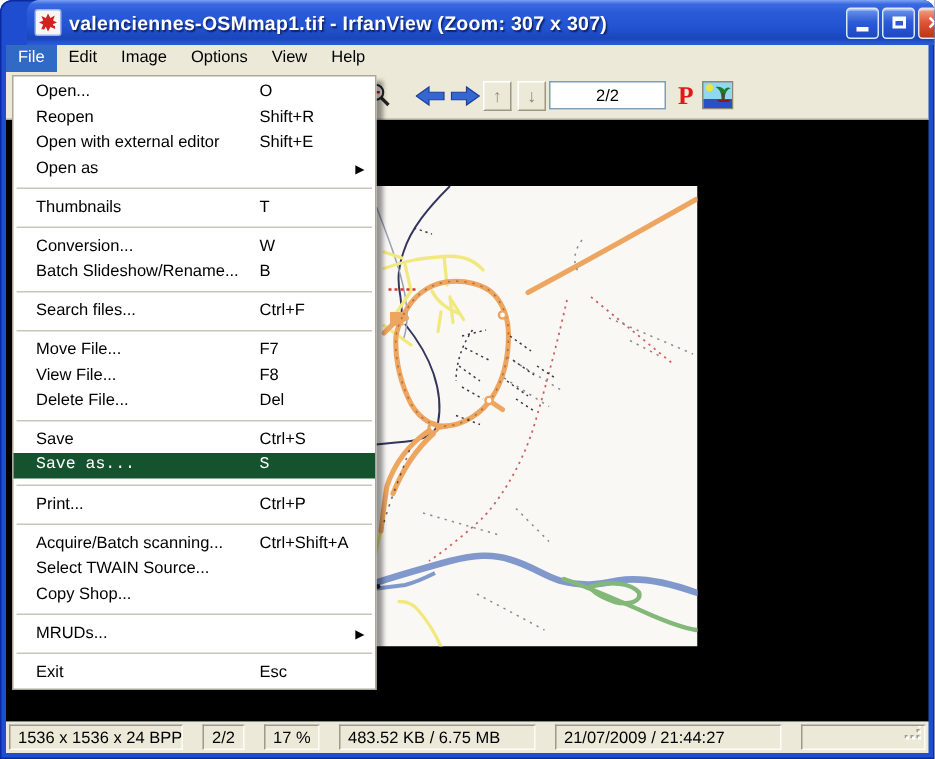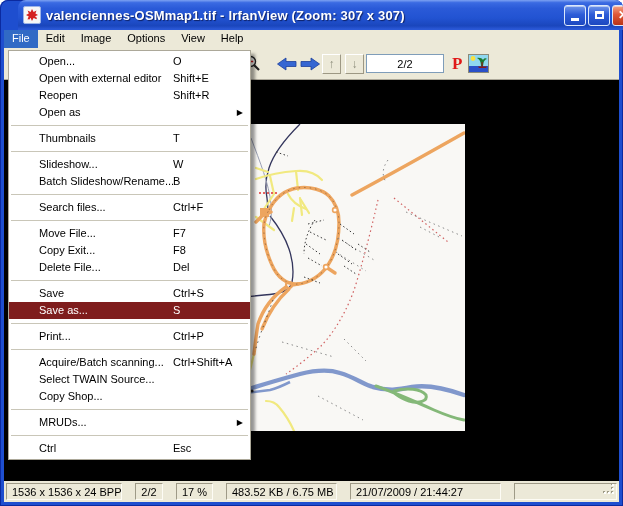--- a/index.html
+++ b/index.html
@@ -53,25 +53,25 @@
     display:flex;align-items:stretch;padding:2px 2px 2px 2px;font-size:11px;color:#000;}
   .seg{border:1px solid;border-color:#9e9a87 #fdfcf5 #fdfcf5 #9e9a87;margin-right:13px;
     padding:1px 5px 0 5px;white-space:nowrap;overflow:hidden;line-height:14px;}
   .seg.center{text-align:center;}
   .seg.grow{flex:1;margin-right:0;position:relative;}
   .grip{position:absolute;right:1px;bottom:1px;}
   
   .menu{position:absolute;left:8px;top:50px;width:243px;background:#fff;
     border:1px solid #aca899;box-shadow:4px 4px 3px rgba(0,0,0,.4);
     padding:2px 0;font-size:11px;z-index:20;}
-  .mi{height:17px;line-height:17px;position:relative;padding-left:30px;color:#000;
+  .mi{height:17px;line-height:17px;position:relative;padding-left:15px;color:#000;
     white-space:nowrap;cursor:default;}
   .mi .sc{position:absolute;left:164px;top:0;}
   .mi .sub-arrow{position:absolute;right:7px;top:0;font-size:8px;}
-  .mi.hl{background:#7f1d1d;color:#fff;}
+  .mi.hl{background:#14532d;color:#fff;font-family:Liberation Mono, monospace;}
   .msep{height:1px;background:#c9c6b8;margin:4px 2px;}
 </style>
 </head>
 <body>
 
 <div class="window">
 
   <div class="titlebar">
     <div class="app-icon">
       <svg width="14" height="14" viewBox="0 0 14 14">
@@ -224,62 +224,62 @@
         <path d="M218,262 C238,269 256,277 276,286 C290,292 300,295 306,296"></path>
         <path d="M236,267 C249,263 263,265 268,271 C270,277 261,280 251,277 C243,274 236,270 236,267 Z"></path>
       </g>
     </svg>
   </div>
 
   <div class="statusbar" id="statusbar">
       <div class="seg" style="width: 116px;">1536 x 1536 x 24 BPP</div>
       <div class="seg center" style="width: 28px;">2/2</div>
       <div class="seg center" style="width: 37px;">17 %</div>
-      <div class="seg" style="width: 111px;">483.52 KB / 6.75 MB</div>
+      <div class="seg" style="width: 131px;">483.52 KB / 6.75 MB</div>
       <div class="seg" style="width: 151px;">21/07/2009 / 21:44:27</div>
       <div class="seg grow">
         <span class="grip"><svg width="12" height="12" viewBox="0 0 12 12">
             <rect x="8" y="8" width="2" height="2" fill="#9e9a87"></rect>
             <rect x="9" y="9" width="2" height="2" fill="#fff"></rect>
             <rect x="8" y="4" width="2" height="2" fill="#9e9a87"></rect>
             <rect x="9" y="5" width="2" height="2" fill="#fff"></rect>
             <rect x="4" y="8" width="2" height="2" fill="#9e9a87"></rect>
             <rect x="5" y="9" width="2" height="2" fill="#fff"></rect>
             <rect x="8" y="0" width="2" height="2" fill="#9e9a87"></rect>
             <rect x="9" y="1" width="2" height="2" fill="#fff"></rect>
             <rect x="0" y="8" width="2" height="2" fill="#9e9a87"></rect>
             <rect x="1" y="9" width="2" height="2" fill="#fff"></rect>
           </svg></span>
       </div>
     </div>
 
   <div class="menu" id="file-menu">
       <div class="mi"><span>Open...</span><span class="sc">O</span></div>
+      <div class="mi"><span>Reopen</span><span class="sc">Shift+R</span></div>
       <div class="mi"><span>Open with external editor</span><span class="sc">Shift+E</span></div>
-      <div class="mi"><span>Reopen</span><span class="sc">Shift+R</span></div>
       <div class="mi"><span>Open as</span><span class="sub-arrow">▶</span></div>
       <div class="msep"></div>
       <div class="mi"><span>Thumbnails</span><span class="sc">T</span></div>
       <div class="msep"></div>
-      <div class="mi"><span>Slideshow...</span><span class="sc">W</span></div>
+      <div class="mi"><span>Conversion...</span><span class="sc">W</span></div>
       <div class="mi"><span>Batch Slideshow/Rename...</span><span class="sc">B</span></div>
       <div class="msep"></div>
       <div class="mi"><span>Search files...</span><span class="sc">Ctrl+F</span></div>
       <div class="msep"></div>
       <div class="mi"><span>Move File...</span><span class="sc">F7</span></div>
-      <div class="mi"><span>Copy Exit...</span><span class="sc">F8</span></div>
+      <div class="mi"><span>View File...</span><span class="sc">F8</span></div>
       <div class="mi"><span>Delete File...</span><span class="sc">Del</span></div>
       <div class="msep"></div>
       <div class="mi"><span>Save</span><span class="sc">Ctrl+S</span></div>
       <div class="mi hl"><span>Save as...</span><span class="sc">S</span></div>
       <div class="msep"></div>
       <div class="mi"><span>Print...</span><span class="sc">Ctrl+P</span></div>
       <div class="msep"></div>
       <div class="mi"><span>Acquire/Batch scanning...</span><span class="sc">Ctrl+Shift+A</span></div>
       <div class="mi"><span>Select TWAIN Source...</span></div>
       <div class="mi"><span>Copy Shop...</span></div>
       <div class="msep"></div>
       <div class="mi"><span>MRUDs...</span><span class="sub-arrow">▶</span></div>
       <div class="msep"></div>
-      <div class="mi"><span>Ctrl</span><span class="sc">Esc</span></div>
+      <div class="mi"><span>Exit</span><span class="sc">Esc</span></div>
     </div>
 
 </div>
 
 </body></html>

